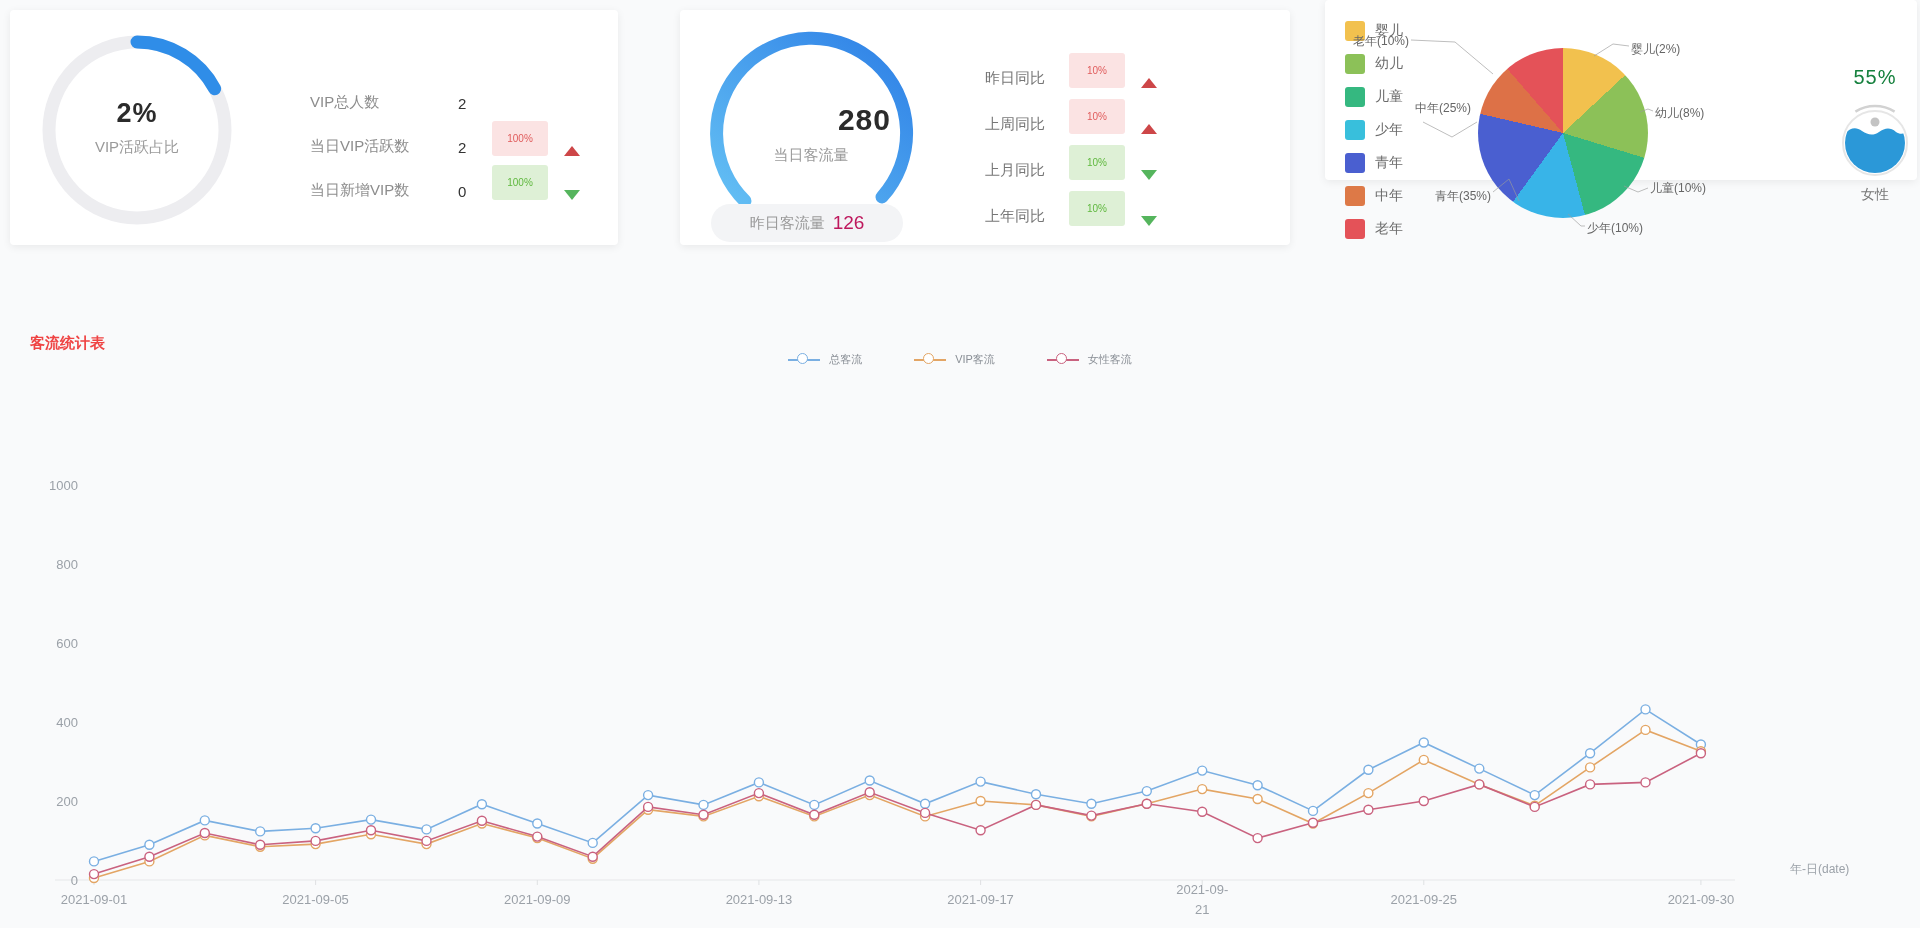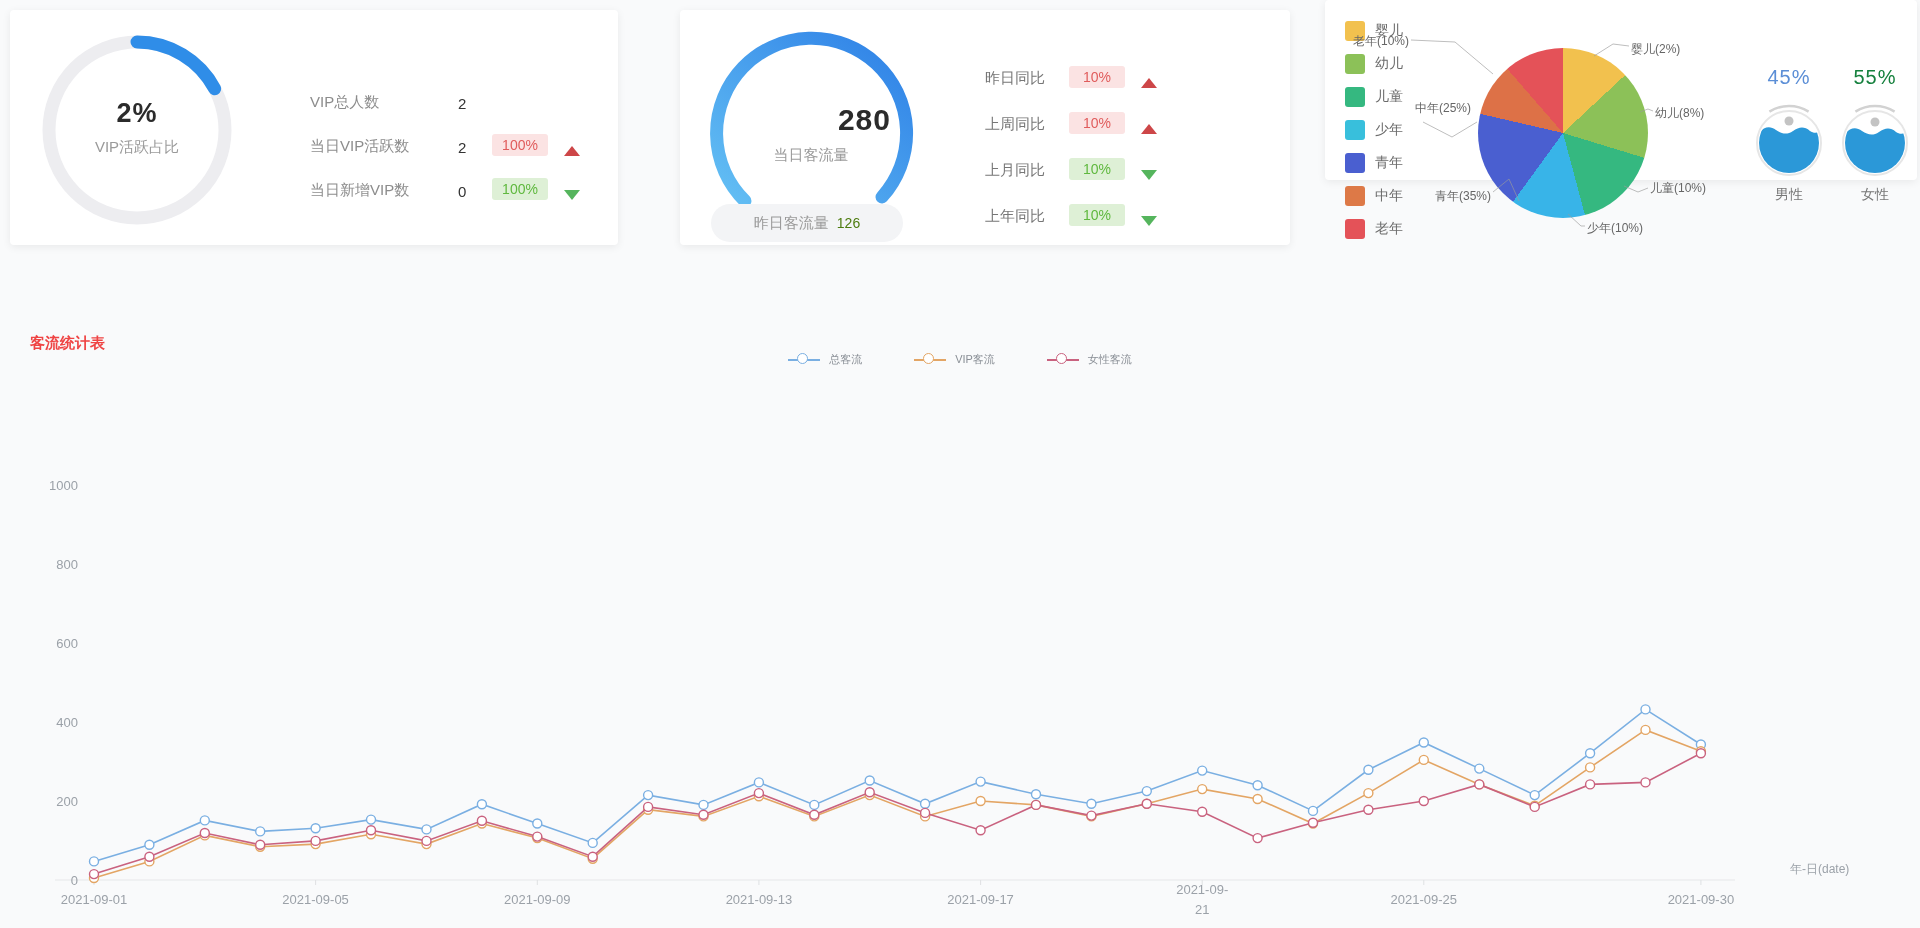--- a/index.html
+++ b/index.html
@@ -19,34 +19,34 @@
   .gauge-num { font-size:27px; font-weight:bold; color:#2b2b2b; letter-spacing:1px;}
   .gauge-sub { font-size:15px; color:#9a9a9a; margin-top:9px; }
 
   
   .stats { position:absolute; }
   .stat-row { display:flex; align-items:flex-end; height:30px; margin-bottom:14px; }
   #card-traffic .stat-row { margin-bottom:16px; }
   .stat-label { font-size:15px; color:#8c8c8c; width:148px; }
   #card-traffic .stat-label { width:84px; color:#777; }
   .stat-value { font-size:15px; color:#333; width:34px; }
-  .badge { display:inline-block; min-width:56px; text-align:center; font-size:14px;
-    padding:3px 6px; border-radius:3px; }
+  .badge { display:inline-block; min-width:56px; text-align:center; font-size:10px;
+    padding:12px 6px; border-radius:3px; }
   .badge:empty { display:none; }
   .badge[data-type="red"]   { background:#fbe3e3; color:#e05c5c; }
   .badge[data-type="green"] { background:#def0d6; color:#5fb83e; }
   .tri { display:none; width:0; height:0; margin-left:16px;
     border-left:8px solid transparent; border-right:8px solid transparent; }
   .tri[data-dir="up"]   { display:inline-block; border-bottom:10px solid #cd4648; }
   .tri[data-dir="down"] { display:inline-block; border-top:10px solid #55b55d; }
 
   .pill { position:absolute; left:31px; top:194px; width:192px; height:38px;
     background:#f3f4f6; border-radius:19px; display:flex; align-items:center;
     justify-content:center; font-size:15px; color:#9a9a9a; }
-  .pill b { color:#4d7c0f; font-weight:normal; margin-left:8px; font-size:14px; }
+  .pill b { color:#be185d; font-weight:normal; margin-left:8px; font-size:19px; }
 
   
   .pie-legend { position:absolute; left:20px; top:20px; }
   .pie-legend .item { display:flex; align-items:center; height:22px; margin-bottom:11px; cursor:pointer;}
   .pie-legend .swatch { width:20px; height:20px; border-radius:3px; background:var(--c); }
   .pie-legend .lab { margin-left:10px; font-size:14px; color:#6b6b6b; }
   #pie { position:absolute; left:153px; top:48px; width:170px; height:170px; border-radius:50%; }
   .pie-label { position:absolute; font-size:12px; color:#666; white-space:nowrap; }
   .pie-label.r { text-align:right; }
   #demo-lines { position:absolute; left:0; top:0; pointer-events:none; }
@@ -196,37 +196,20 @@
     </svg>
 
     <div class="pie-label r" style="left:8px;top:33px;width:76px;">老年(10%)</div>
     <div class="pie-label r" style="left:60px;top:100px;width:86px;">中年(25%)</div>
     <div class="pie-label r" style="left:80px;top:188px;width:86px;">青年(35%)</div>
     <div class="pie-label" style="left:306px;top:41px;">婴儿(2%)</div>
     <div class="pie-label" style="left:330px;top:105px;">幼儿(8%)</div>
     <div class="pie-label" style="left:325px;top:180px;">儿童(10%)</div>
     <div class="pie-label" style="left:262px;top:220px;">少年(10%)</div>
 
-    <div class="gender-col" style="left:424px;top:66px;">
-      <div class="g-percent" style="color: rgb(91, 142, 214);">45%</div>
-      <div class="ball-wrap">
-        <svg width="78" height="78">
-          <defs>
-              <clipPath id="clipM">
-                <circle cx="39" cy="39" r="30"></circle>
-              </clipPath>
-            </defs>
-          <path d="M19.4,7.6 A37,37 0 0 1 58.6,7.6" fill="none" stroke="#d2d2d2" stroke-width="2.5"></path>
-          <circle cx="39" cy="39" r="32" fill="#fff" stroke="#e6e6e6" stroke-width="2"></circle>
-          <path clip-path="url(#clipM)" fill="#2b98d8" d="M6,32 C13,23 19,21 26,26 C32,30 37,31 43,27 C49,23 54,22 60,27 C64,30 69,29 72,26 L72,72 L6,72 Z"></path>
-          <circle cx="39" cy="17" r="4.5" fill="#c3c3c3"></circle>
-        </svg>
-      </div>
-      <div class="g-label">男性</div>
-    </div>
     <div class="gender-col" style="left:510px;top:66px;">
       <div class="g-percent" style="color: #15803d;">55%</div>
       <div class="ball-wrap">
         <svg width="78" height="78">
           <defs>
               <clipPath id="clipF">
                 <circle cx="39" cy="39" r="30"></circle>
               </clipPath>
             </defs>
           <path d="M19.4,7.6 A37,37 0 0 1 58.6,7.6" fill="none" stroke="#d2d2d2" stroke-width="2.5"></path>

